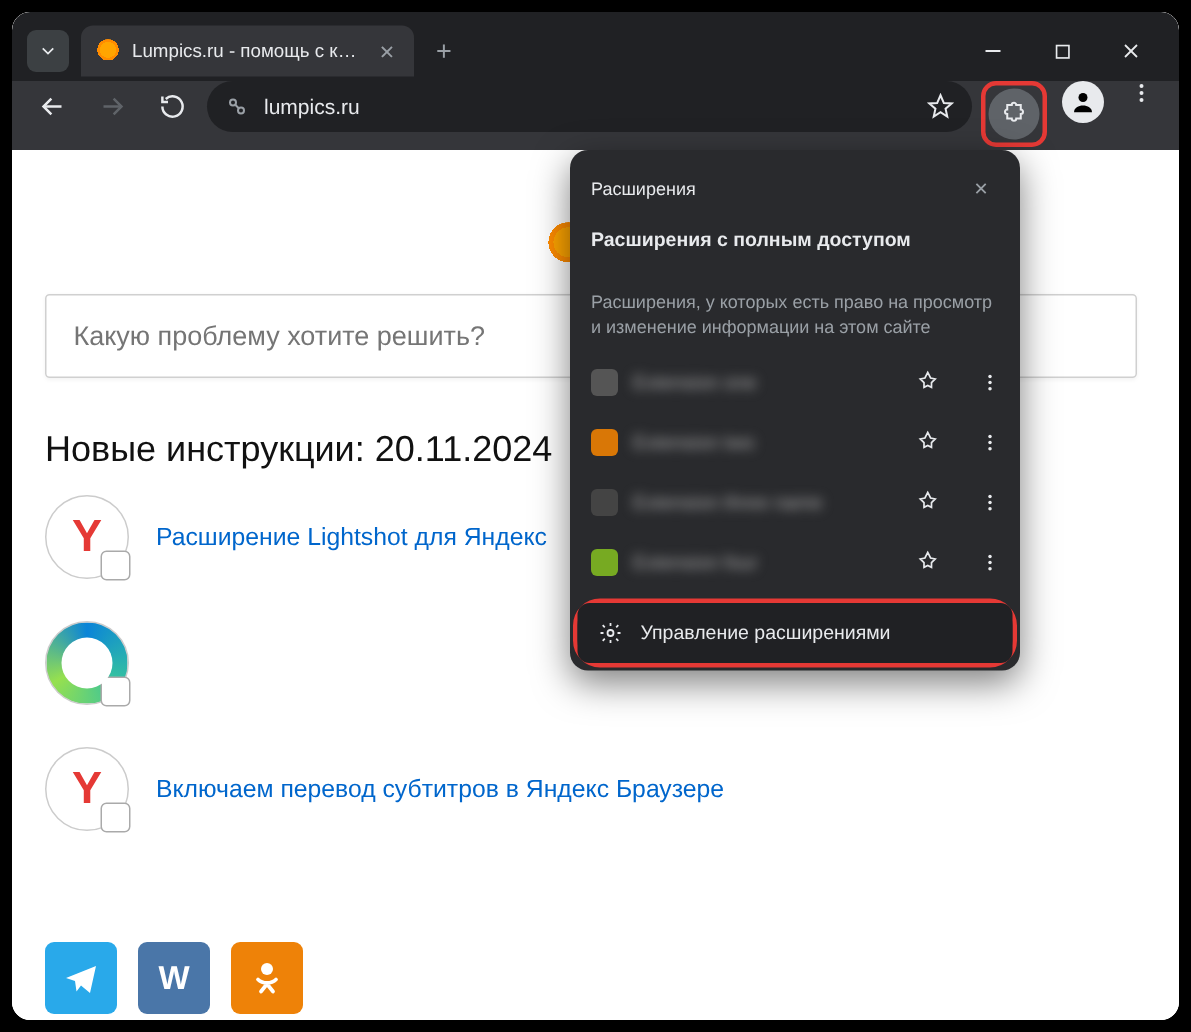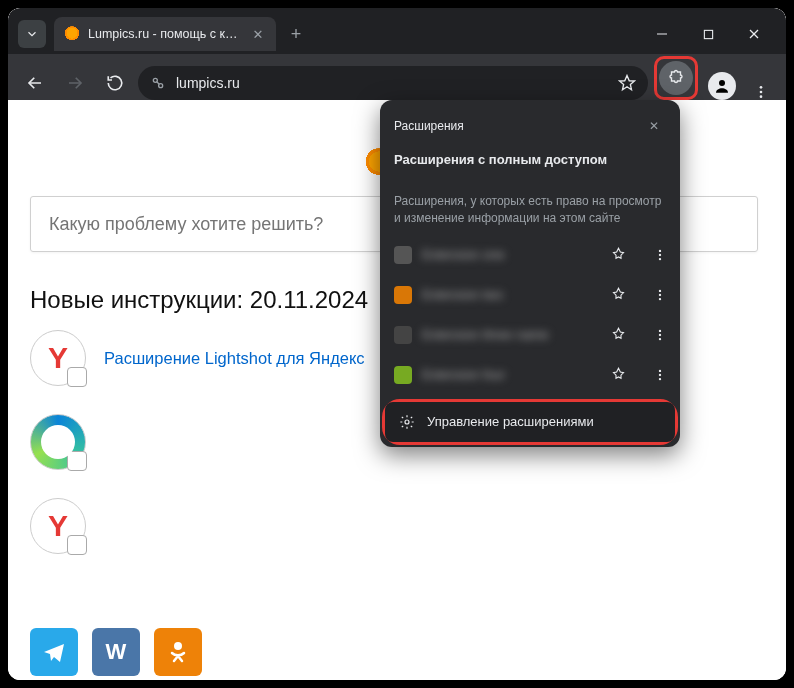--- a/index.html
+++ b/index.html
@@ -9,21 +9,21 @@
 .titlebar { height: 46px; background: #202124; display: flex; align-items: center; padding: 6px 10px 0 10px; }
 .tab-search { width: 28px; height: 28px; border-radius: 6px; background: #3c4043; display: flex; align-items: center; justify-content: center; margin-right: 8px; }
 .tab { display: flex; align-items: center; height: 34px; background: #35363a; border-radius: 8px 8px 0 0; padding: 0 10px; width: 222px; gap: 8px; color: #e8eaed; font-size: 12.5px; position: relative; }
 .tab .fav { width: 16px; height: 16px; border-radius: 50%; background: radial-gradient(circle at 50% 45%, #ffa500 0 45%, #ff8c00 45% 60%, transparent 60%); flex: none; }
 .tab .tlabel { overflow: hidden; white-space: nowrap; text-overflow: ellipsis; flex: 1; }
 .tab .tclose { width: 16px; height: 16px; display: flex; align-items: center; justify-content: center; color: #9aa0a6; font-size: 13px; }
 .newtab { width: 28px; height: 28px; display: flex; align-items: center; justify-content: center; color: #9aa0a6; font-size: 18px; margin-left: 6px; }
 .tspace { flex: 1; }
 .winctl { display: flex; gap: 2px; }
 .winbtn { width: 44px; height: 32px; display: flex; align-items: center; justify-content: center; color: #e8eaed; }
-.toolbar { height: 46px; background: #35363a; display: flex; align-items: flex-end; padding: 0 10px; gap: 6px; }
+.toolbar { height: 46px; background: #35363a; display: flex; align-items: flex-start; padding: 0 10px; gap: 6px; }
 .navbtn { width: 34px; height: 34px; border-radius: 50%; display: flex; align-items: center; justify-content: center; color: #9aa0a6; }
 .omnibox { flex: 1; height: 34px; background: #202124; border-radius: 17px; display: flex; align-items: center; padding: 0 12px; gap: 10px; color: #e8eaed; font-size: 14px; }
 .omnibox .site-ico { color: #9aa0a6; display:flex; }
 .omnibox .url { flex: 1; }
 .omnibox .star { color: #e8eaed; display:flex; }
 .ext-highlight { border: 3px solid #e53935; border-radius: 10px; padding: 2px; }
 .extbtn { width: 34px; height: 34px; border-radius: 50%; background: #5f6368; display: flex; align-items: center; justify-content: center; color: #e8eaed; }
 .avatar { width: 28px; height: 28px; border-radius: 50%; background: #e8eaed; display: flex; align-items: center; justify-content: center; color: #000; margin: 0 4px; }
 .menu3 { width: 30px; display: flex; align-items: center; justify-content: center; color: #e8eaed; }
 .content { position: absolute; top: 92px; left: 0; right: 0; bottom: 0; background: #fff; padding: 24px 28px 0 22px; overflow: hidden; }
@@ -170,20 +170,21 @@
     </div>
     <div class="article">
       <div class="thumb edge">
             <span class="badge"></span>
           </div>
     </div>
     <div class="article">
       <div class="thumb y">
             <span class="badge"></span>
           </div>
+      <div class="alabel">Включаем перевод субтитров в Яндекс Браузере</div>
     </div>
 
     <div class="socials">
       <div class="soc tg">
             <svg width="24" height="24" viewBox="0 0 24 24" fill="#fff">
               <path d="M2 12l20-8-4 18-6-5-3 4-1-7z"></path>
             </svg>
           </div>
       <div class="soc vk">
             <span>W</span>

